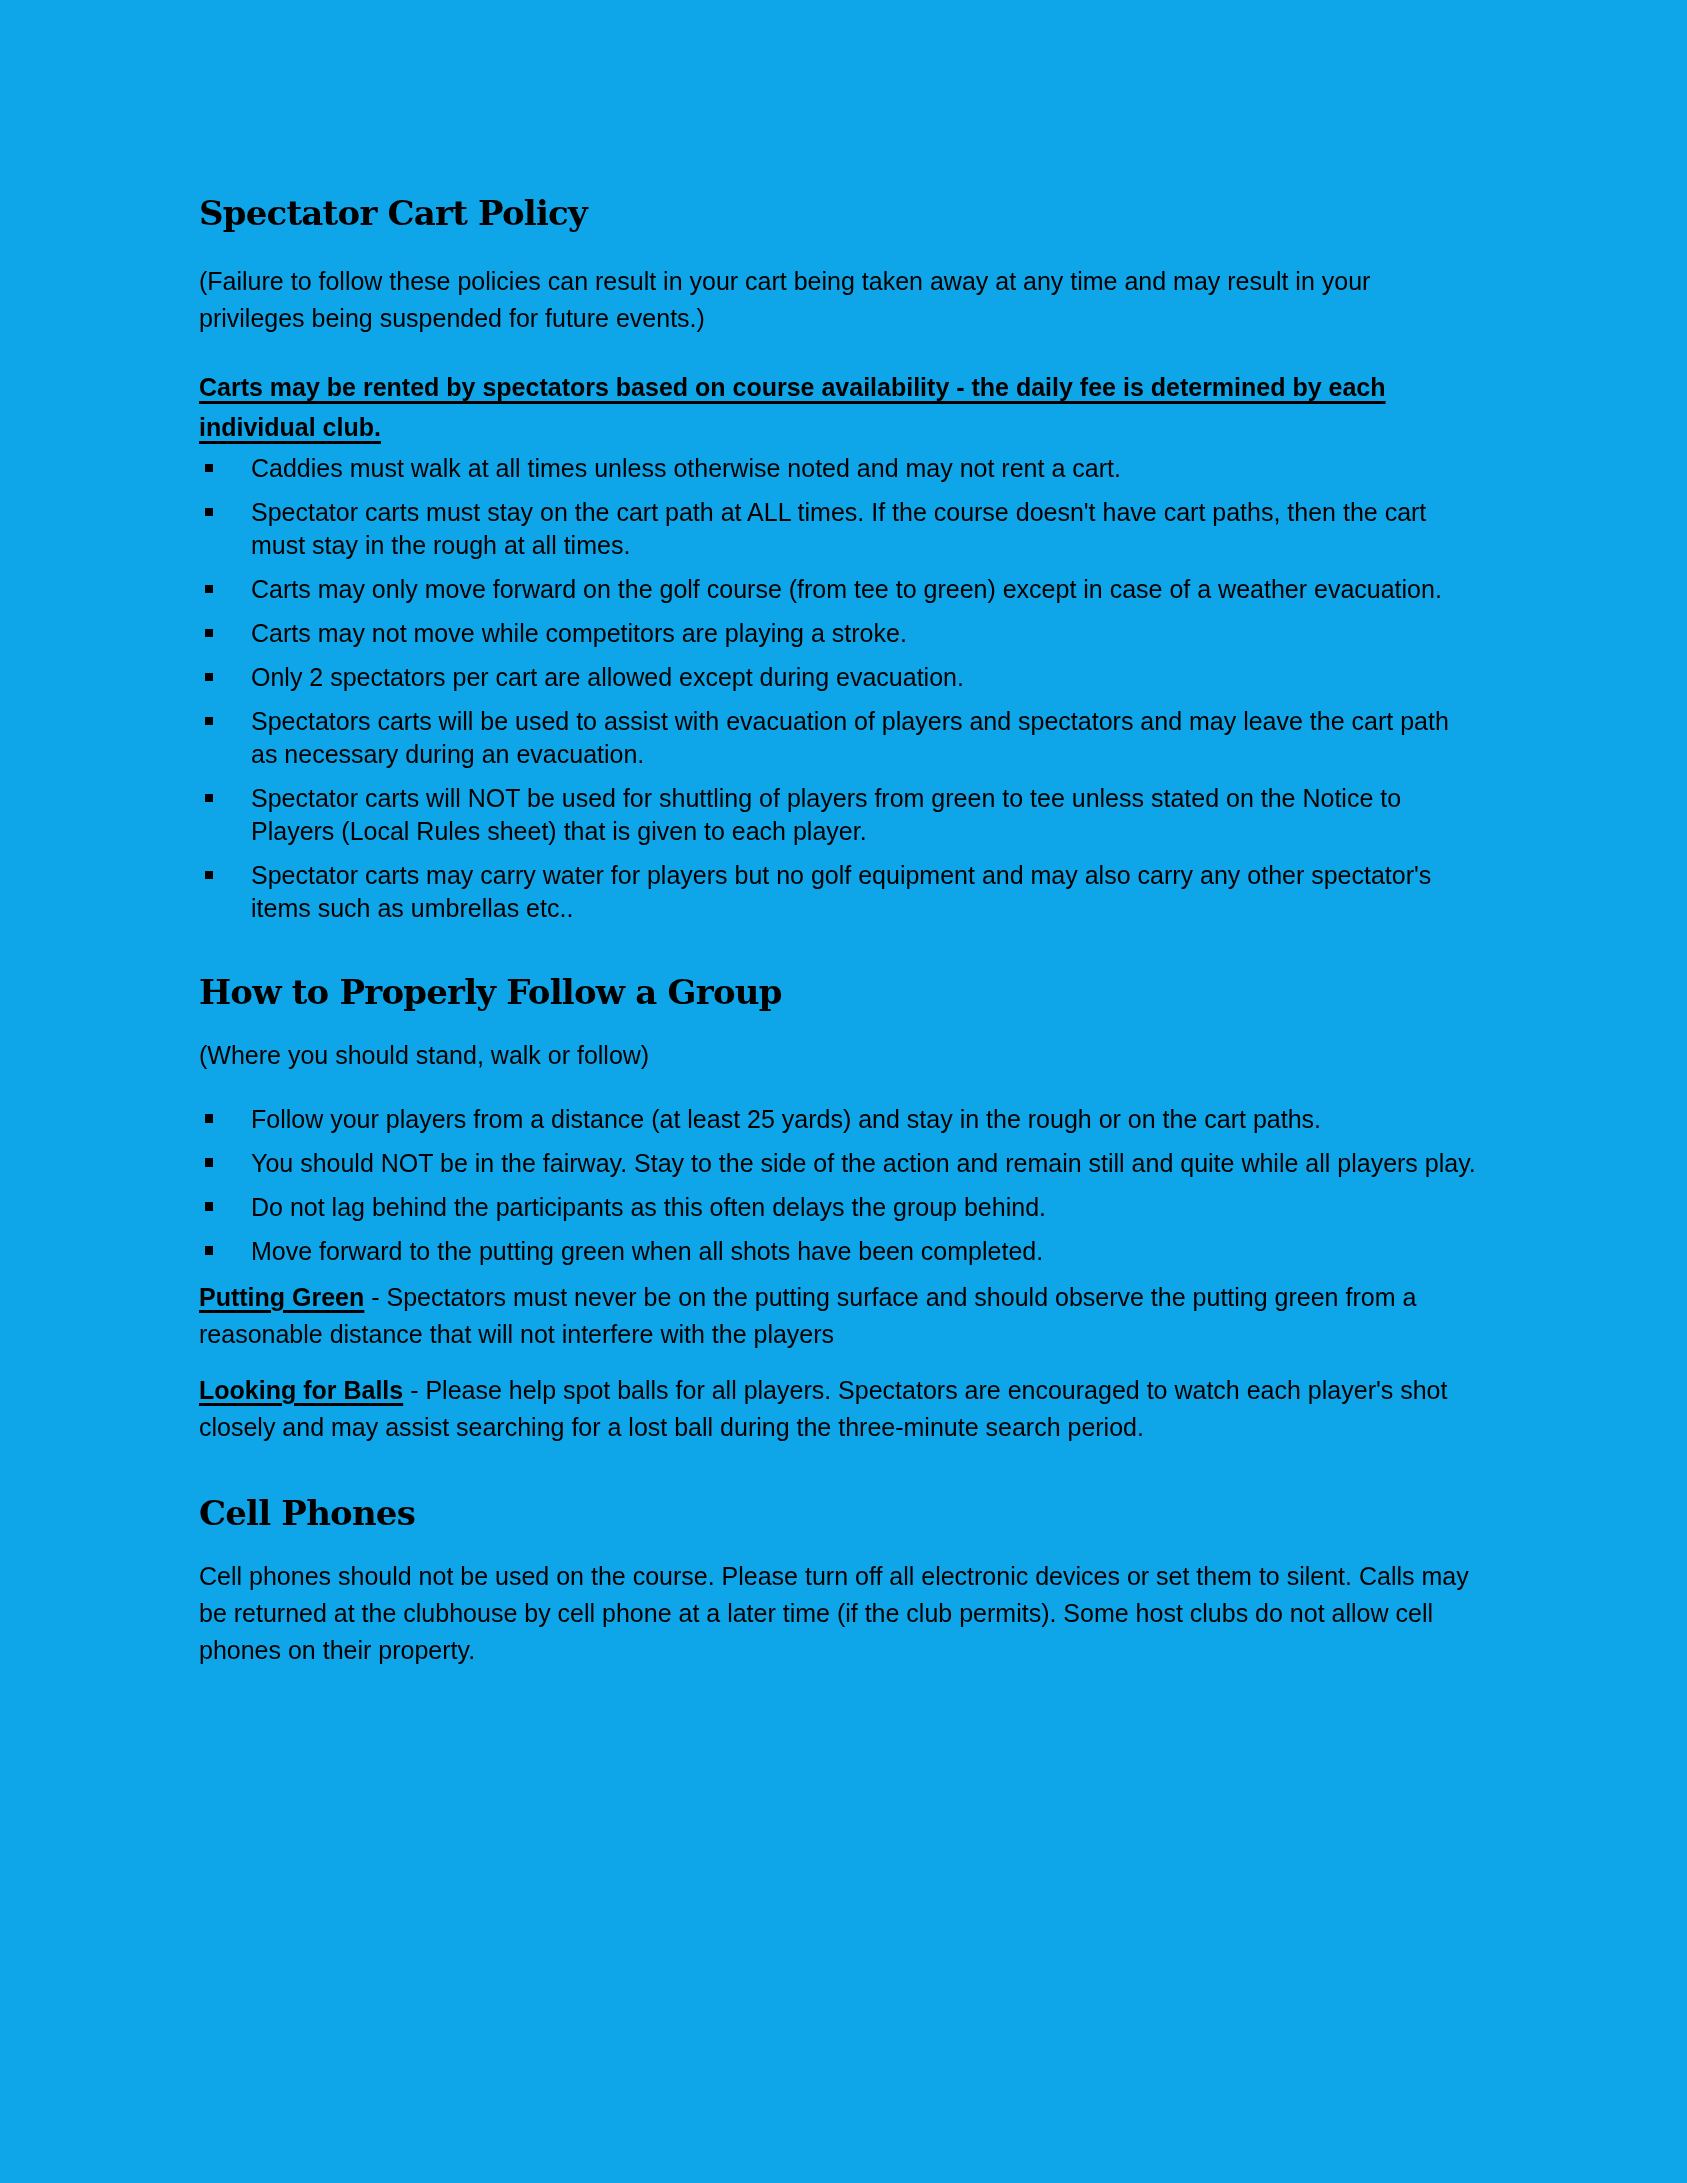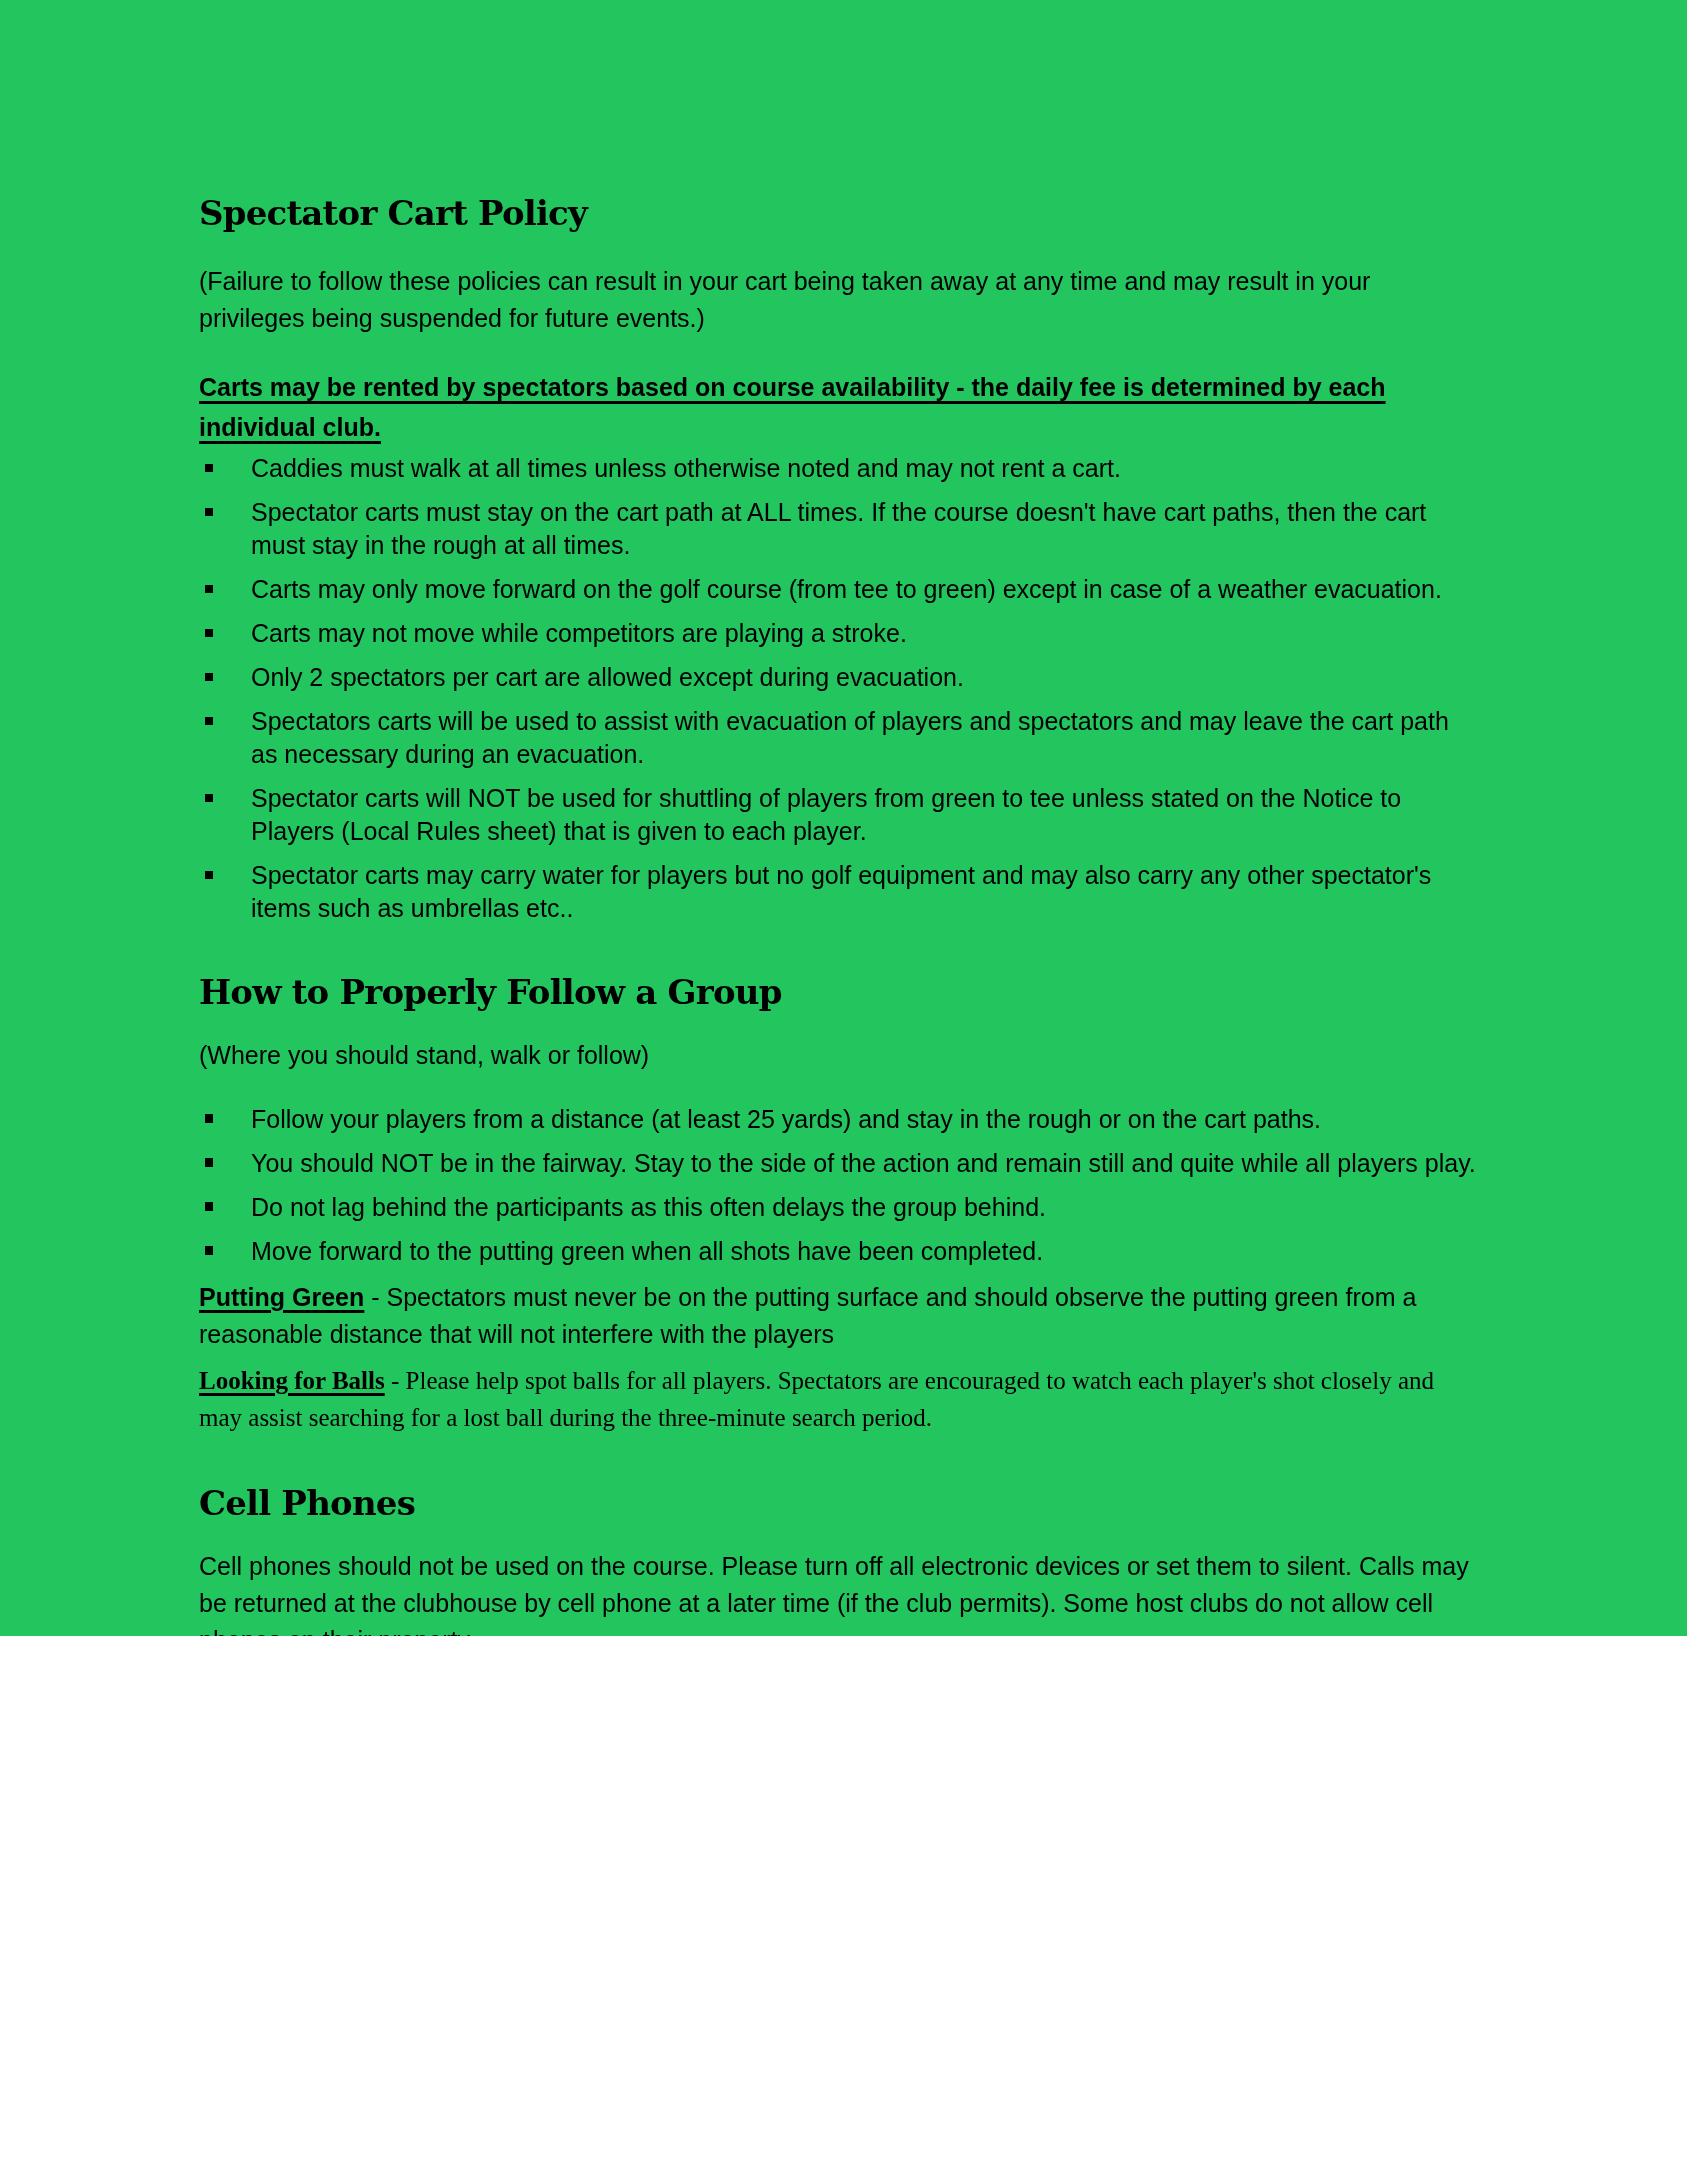--- a/index.html
+++ b/index.html
@@ -3,23 +3,23 @@
 <meta charset="utf-8">
 <style>
   html, body {
     margin: 0;
     padding: 0;
     background: #ffffff;
   }
   .page {
     position: relative;
     width: 1687px;
-    height: 1636px;
+    height: 2183px;
     box-sizing: border-box;
-    background: #22c55e;
+    background: #0ea5e9;
     padding: 192px 211px 0 199px;
     font-family: "Liberation Sans", "DejaVu Sans", sans-serif;
     font-size: 25px;
     color: #000000;
     overflow: hidden;
   }
   .h {
     font-family: "DejaVu Serif", "Liberation Serif", serif;
     font-weight: 700;
     font-size: 34px;
@@ -65,22 +65,21 @@
     left: 5.9px;
     top: 11.8px;
     width: 8.4px;
     height: 8.4px;
     background: #000000;
   }
   .note {
     margin-top: 11.8px;
   }
   .note + .note {
-    margin-top: 9px;
-    font-family: Liberation Serif, serif;
+    margin-top: 19px;
   }
   .note-label {
     font-weight: 700;
     text-decoration: underline;
     text-decoration-thickness: 2.5px;
     text-underline-offset: 4.2px;
   }
 </style>
 </head>
 <body>

